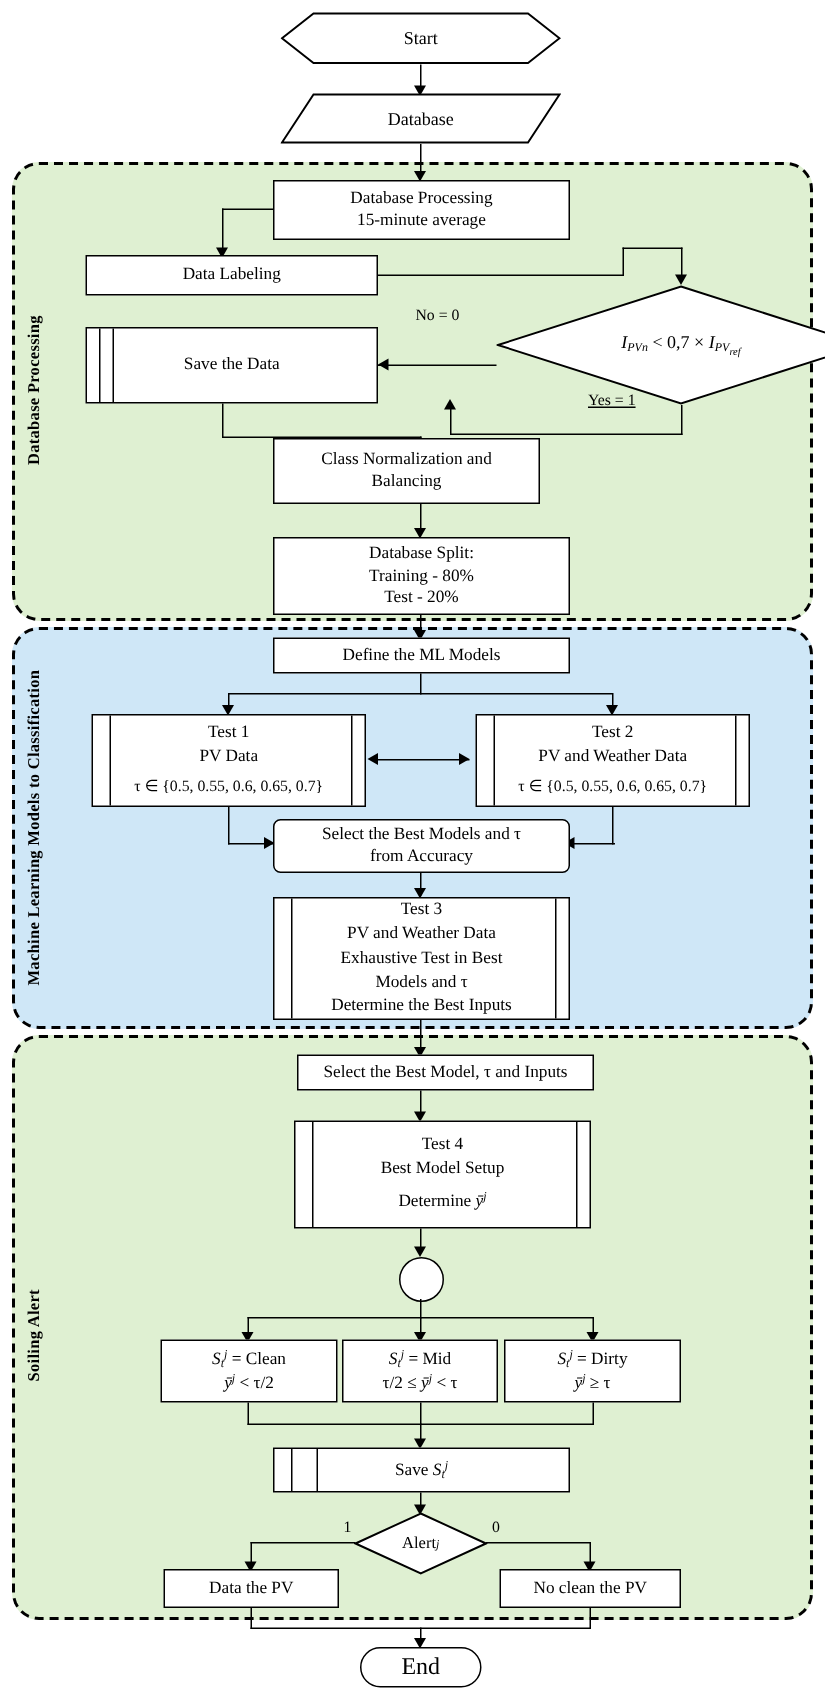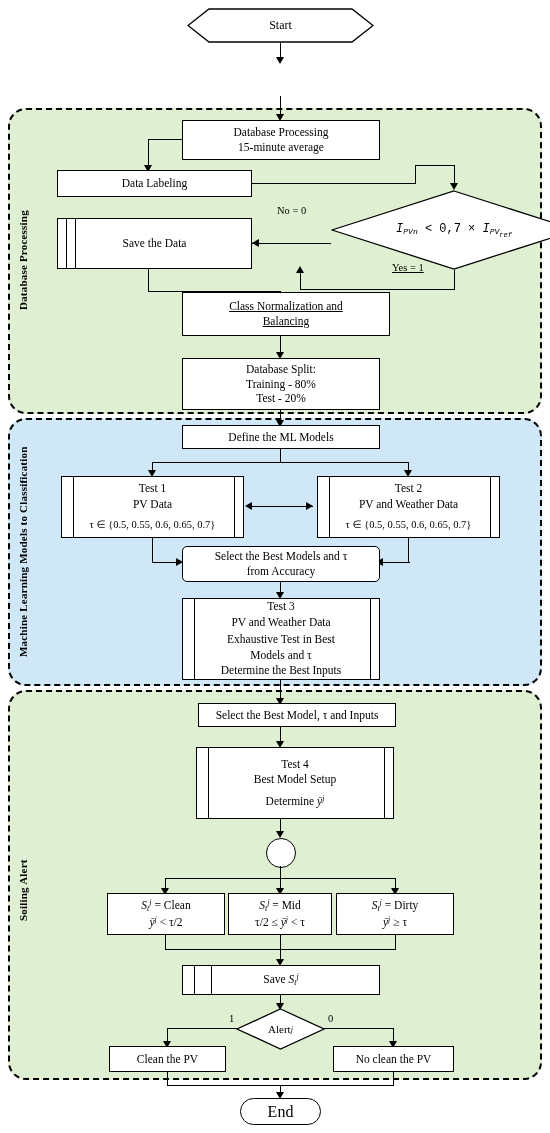--- a/index.html
+++ b/index.html
@@ -54,21 +54,21 @@
   .diawrap{position:absolute;}
   .diawrap svg{position:absolute;left:0;top:0;}
   .diawrap .lbl{position:absolute;left:0;top:0;right:0;bottom:0;display:flex;align-items:center;
                 justify-content:center;font-size:12px;}
 
   .circ{position:absolute;border:1.3px solid #000;border-radius:50%;background:#fff;}
 
   .mathi{font-style:italic;}
   .sub{font-size:8px;vertical-align:-2px;font-style:italic;}
   .sup{font-size:8px;vertical-align:4px;font-style:italic;}
-  .nowrap{white-space:nowrap;font-family:Liberation Mono, monospace;}
+  .nowrap{white-space:nowrap;}
   .sp6{height:6px;}
 </style>
 </head>
 <body>
 
 <div id="canvas">
 
   <div class="band green" style="left:8px;top:108px;width:534px;height:306px;"></div>
   <div class="bandlabel" style="left:14px;top:150px;width:18px;height:220px;">Database Processing</div>
 
@@ -80,20 +80,26 @@
 
   <div class="hexwrap" style="left:187px;top:8px;width:187px;height:35px;">
     <svg width="187" height="35" viewBox="0 0 187 35">
       <polygon points="22,1 165,1 186,17.5 165,34 22,34 1,17.5" fill="#ffffff" stroke="#000" stroke-width="1.3"></polygon>
     </svg>
     <div class="lbl">Start</div>
   </div>
   <div class="line vl" style="left:280px;top:43px;height:17px;"></div>
   <div class="arrow down" style="left:276px;top:57px;"></div>
 
+  <div class="parwrap" style="left:187px;top:62px;width:187px;height:34px;">
+    <svg width="187" height="34" viewBox="0 0 187 34">
+      <polygon points="22,1 186,1 165,33 1,33" fill="#ffffff" stroke="#000" stroke-width="1.3"></polygon>
+    </svg>
+    <div class="lbl">Database</div>
+  </div>
   <div class="line vl" style="left:280px;top:96px;height:22px;"></div>
   <div class="arrow down" style="left:276px;top:114px;"></div>
 
   <div class="node multi" style="left:182px;top:120px;width:198px;height:40px;">
     <span>Database Processing</span>
     <span>15-minute average</span>
   </div>
 
   <div class="line vl" style="left:148px;top:140px;height:0px;"></div>
   <div class="line hl" style="left:148px;top:139px;width:34px;"></div>
@@ -133,21 +139,21 @@
     <div class="ibar" style="left:8px;"></div>
     <div class="ibar" style="left:17px;"></div>
     <div class="txt">Save the Data</div>
   </div>
 
   <div class="line vl" style="left:148px;top:269px;height:23px;"></div>
   <div class="line hl" style="left:148px;top:291px;width:133px;"></div>
   <div class="line vl" style="left:280px;top:291px;height:8px;"></div>
   <div class="arrow down" style="left:276px;top:294px;"></div>
 
-  <div class="node multi" style="left:182px;top:292px;width:208px;height:44px;text-decoration:underline;">
+  <div class="node multi" style="left:182px;top:292px;width:178px;height:44px;">
     <span>Class Normalization and</span>
     <span>Balancing</span>
   </div>
   <div class="line vl" style="left:280px;top:336px;height:20px;"></div>
   <div class="arrow down" style="left:276px;top:352px;"></div>
 
   <div class="node multi" style="left:182px;top:358px;width:198px;height:52px;">
     <span>Database  Split:</span>
     <span>Training - 80%</span>
     <span>Test - 20%</span>
@@ -295,21 +301,21 @@
   <div class="line vl" style="left:167px;top:1028px;height:16px;"></div>
   <div class="arrow down" style="left:163px;top:1041px;"></div>
   <div class="edgelabel" style="left:229px;top:1013px;">1</div>
 
   <div class="line hl" style="left:324px;top:1028px;width:70px;"></div>
   <div class="line vl" style="left:393px;top:1028px;height:16px;"></div>
   <div class="arrow down" style="left:389px;top:1041px;"></div>
   <div class="edgelabel" style="left:328px;top:1013px;">0</div>
 
   <div class="node" style="left:109px;top:1046px;width:117px;height:26px;">
-    <span>Clean the PV</span>
+    <span>Data the PV</span>
   </div>
   <div class="node" style="left:333px;top:1046px;width:121px;height:26px;justify-content:center;">
     <span>No clean the PV</span>
   </div>
 
   <div class="line vl" style="left:167px;top:1072px;height:14px;"></div>
   <div class="line vl" style="left:393px;top:1072px;height:14px;"></div>
   <div class="line hl" style="left:167px;top:1085px;width:227px;"></div>
   <div class="line vl" style="left:280px;top:1085px;height:11px;"></div>
   <div class="arrow down" style="left:276px;top:1092px;"></div>

